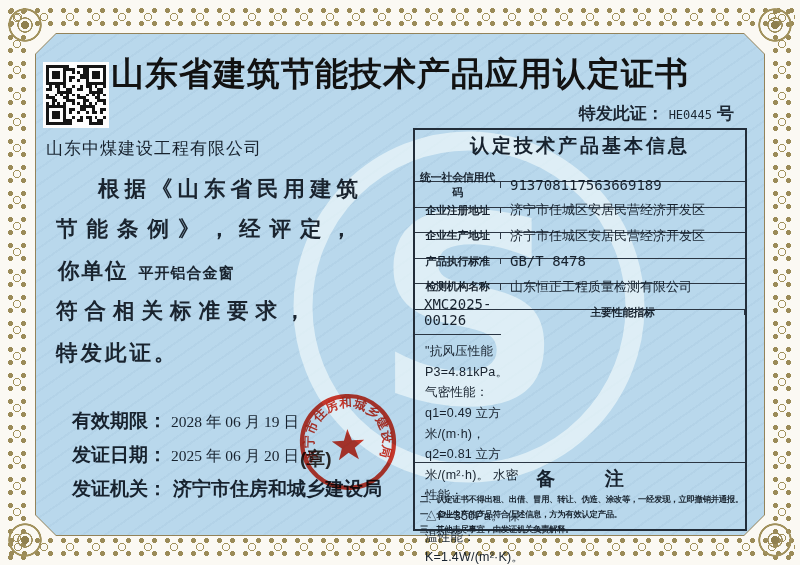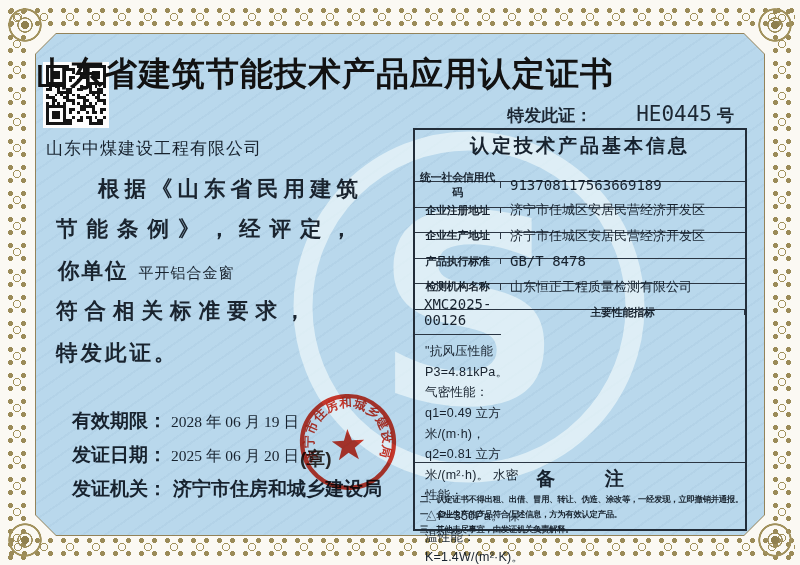--- a/index.html
+++ b/index.html
@@ -34,33 +34,33 @@
   .content{position:absolute;left:36px;top:34px;width:728px;height:501px;color:#17222e;}
 
   
   .emblem{position:absolute;left:238px;top:78px;pointer-events:none;}
 
   
   .qr{position:absolute;left:7px;top:28px;width:66px;height:66px;background:#fdfdfd;
     display:grid;grid-template-rows:repeat(21,1fr);grid-template-columns:repeat(21,1fr);padding:3px;box-sizing:border-box;}
   .qr b{background:#151515;}
 
-  .title{position:absolute;left:0;right:0;top:18px;text-align:left;
+  .title{position:absolute;left:0;right:0;top:18px;text-align:center;
     font-size:33px;font-weight:900;letter-spacing:1px;color:#121212;}
 
   .certno{position:absolute;right:30px;top:68px;font-family:"Liberation Serif",serif;
     font-size:17px;font-weight:700;color:#1c2733;display:flex;align-items:baseline;gap:5px;}
-  .certno .val{font-family:"DejaVu Sans Mono",monospace;font-size:21px;font-weight:400;margin-left:39px;}
+  .certno .val{font-family:"DejaVu Sans Mono",monospace;font-size:12px;font-weight:400;}
 
   .company{position:absolute;left:10px;top:103px;font-size:17px;font-weight:500;letter-spacing:1px;}
   .para{position:absolute;font-size:21.5px;font-weight:600;color:#1a242f;}
   .p1{left:62px;top:140px;letter-spacing:5px;}
   .p2{left:20px;top:180px;letter-spacing:9px;}
   .p3{left:22px;top:222px;display:flex;align-items:baseline;gap:10px;letter-spacing:2px;}
-  .p3 .product{font-size:15px;font-weight:400;letter-spacing:1px;}
+  .p3 .product{font-size:15px;font-weight:700;letter-spacing:1px;}
   .p4{left:20px;top:262px;letter-spacing:7px;}
   .p5{left:20px;top:304px;letter-spacing:3px;}
 
   .inforow{position:absolute;display:flex;align-items:baseline;}
   .inforow .lab{font-size:19px;font-weight:700;}
   .inforow .dval{font-family:"Liberation Serif",serif;font-size:15.5px;padding-left:4px;}
   .r-valid{left:36px;top:374px;}
   .r-issue{left:36px;top:408px;}
   .r-auth{left:36px;top:442px;}
   .r-auth .aval{font-size:19px;font-weight:700;padding-left:6px;}

